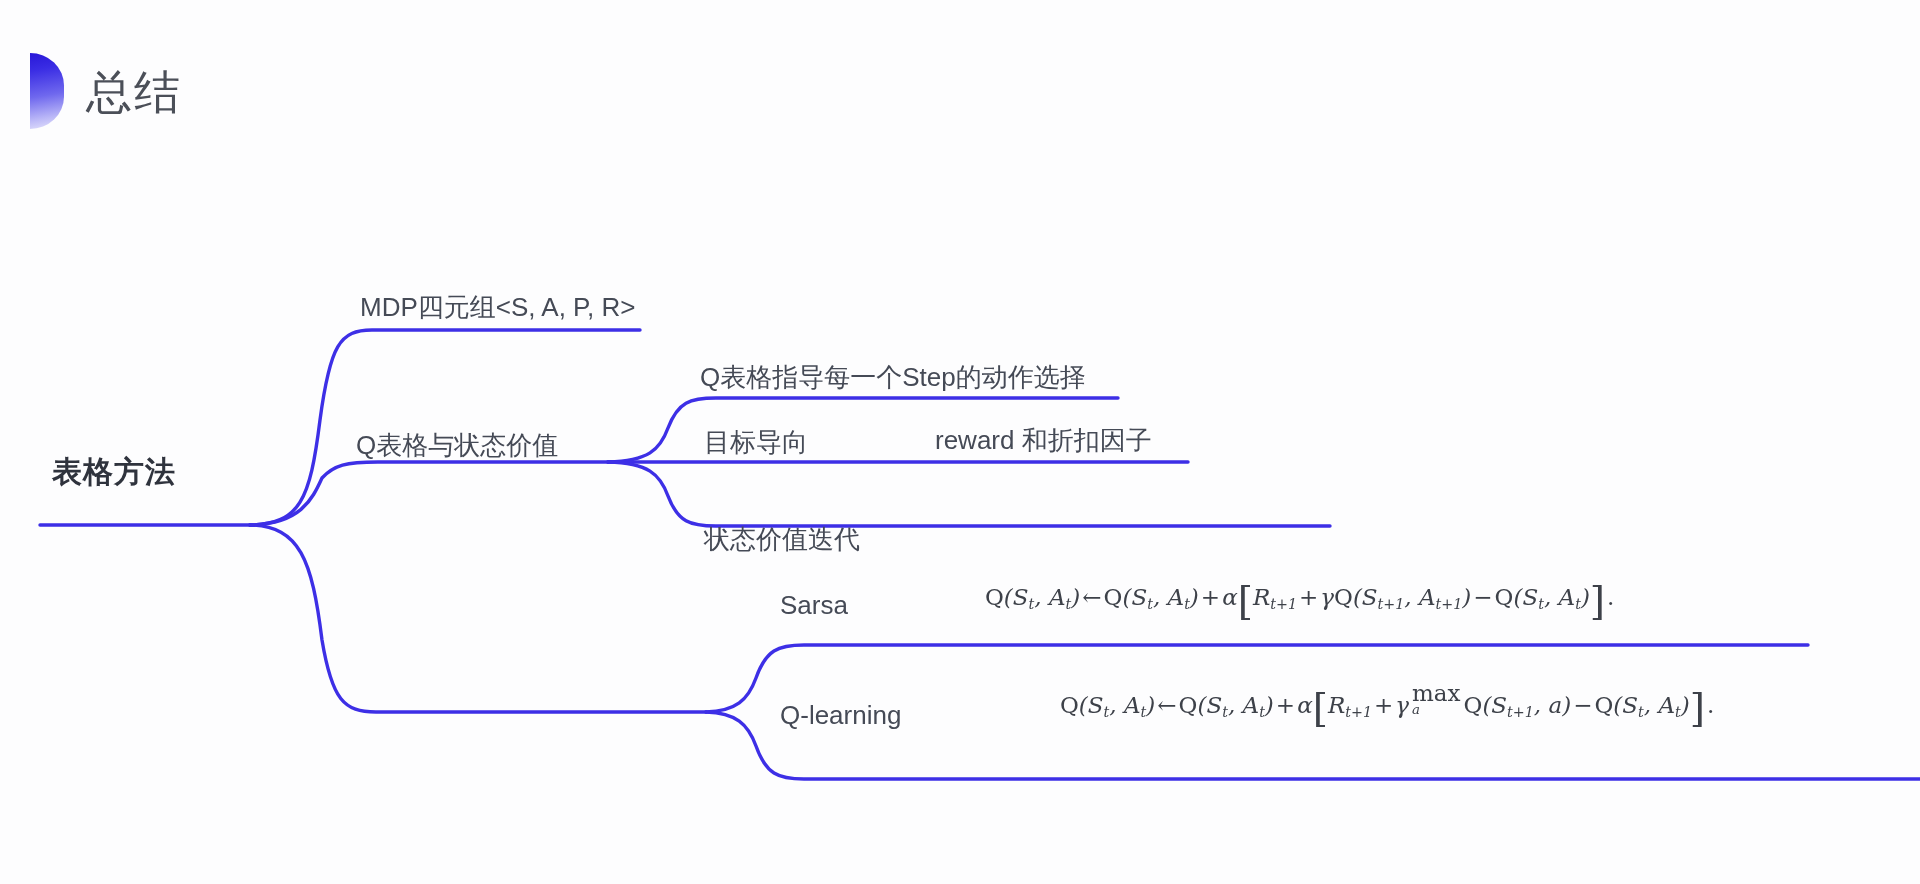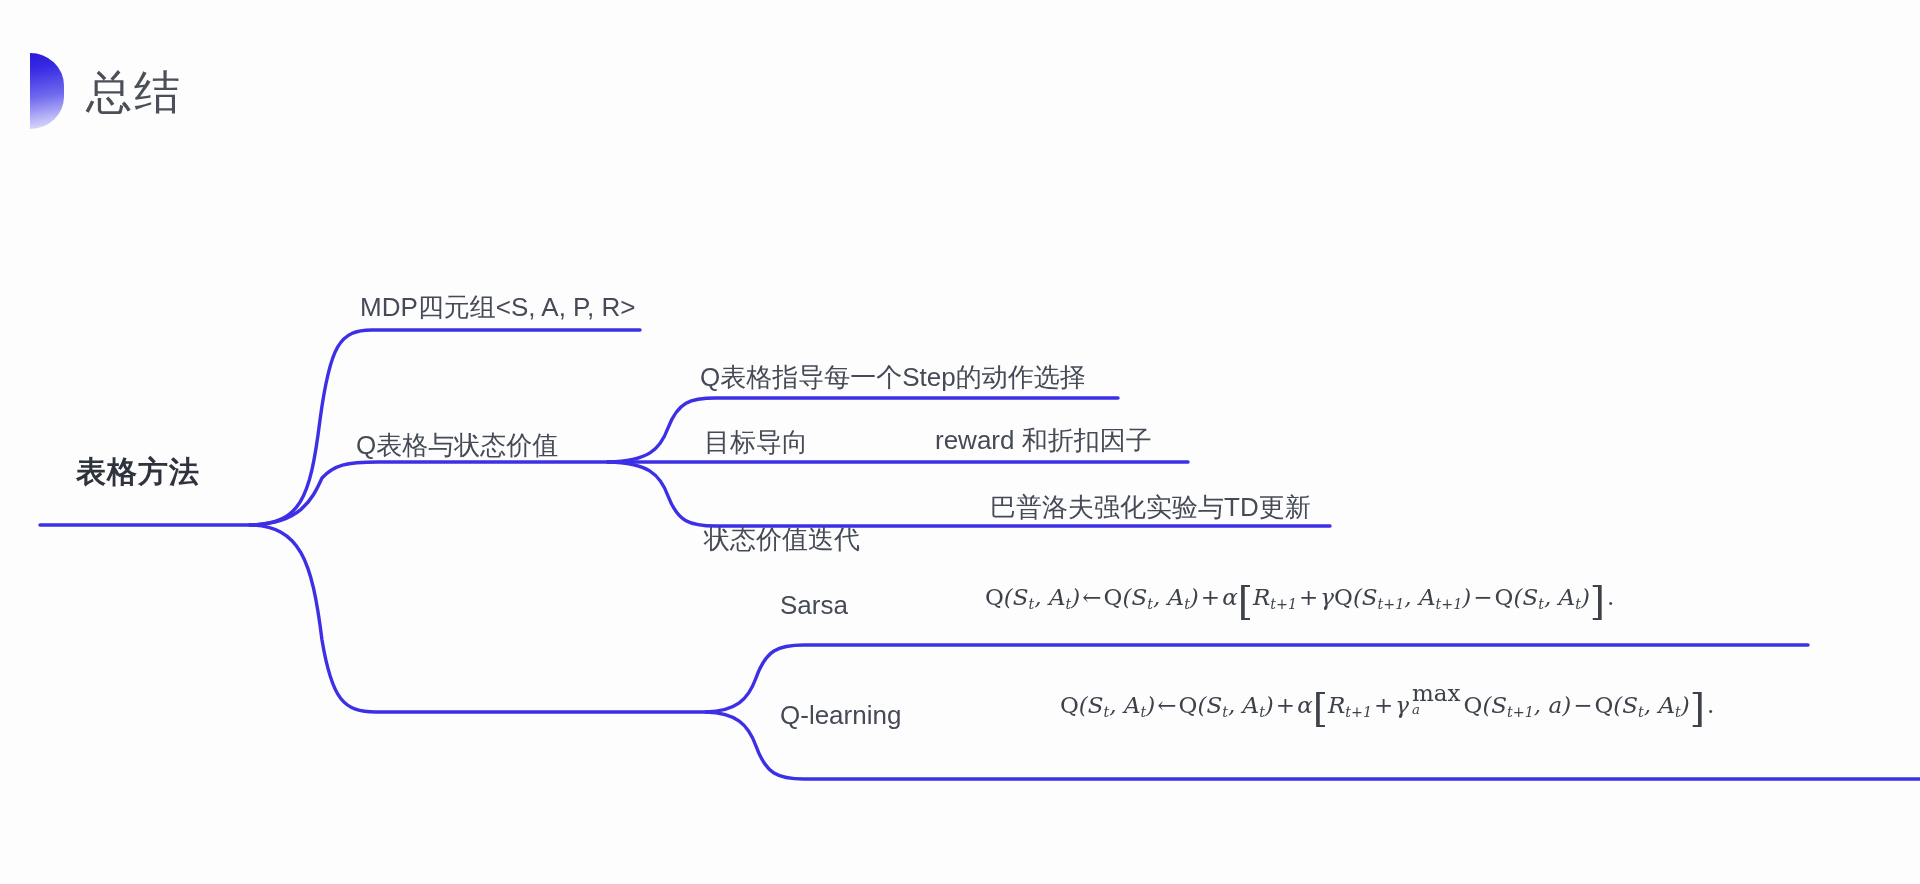--- a/index.html
+++ b/index.html
@@ -136,36 +136,35 @@
       <path d="M 608 462 L 660 462 L 1188 462"></path>
 
       <path d="M 608 462 C 648 463, 660 474, 668 496 C 678 522, 690 526, 716 526 L 1330 526"></path>
 
       <path d="M 706 712 C 736 711, 748 700, 756 678 C 766 650, 778 645, 804 645 L 1808 645"></path>
 
       <path d="M 706 712 C 736 713, 748 724, 756 746 C 766 774, 778 779, 804 779 L 1920 779"></path>
     </g>
   </svg>
 
-  <div class="node-label root" style="left:76px; top:455px;">表格方法</div>
+  <div class="node-label root" style="left:52px; top:455px;">表格方法</div>
 
   <div class="node-label level1" style="left:356px; top:428px;">Q表格与状态价值</div>
 
   <div class="node-label level1" style="left:360px; top:290px;">MDP四元组&lt;S, A, P, R&gt;</div>
 
 
   <div class="node-label level2" style="left:700px; top:360px;">Q表格指导每一个Step的动作选择</div>
 
   <div class="node-label level2" style="left:704px; top:425px;">目标导向</div>
 
   <div class="node-label level3" style="left:935px; top:423px;">reward 和折扣因子</div>
 
   <div class="node-label level2" style="left:704px; top:490px;margin-top:32px;">状态价值迭代</div>
 
-  <div class="node-label level3" style="left:990px; top:490px;">巴普洛夫强化实验与TD更新</div>
 
   <div class="node-label level2" style="left:780px; top:588px;text-align:right;">Sarsa</div>
 
   <div class="node-label level2" style="left:780px; top:698px;text-align:right;">Q-learning</div>
 
   <div class="formula" style="left:985px; top:580px;" title-source="mindmap.formulas.sarsa.plain">
     <span class="up">Q</span>(S<sub>t</sub>,&nbsp;A<sub>t</sub>)<span class="op">←</span><span class="up">Q</span>(S<sub>t</sub>,&nbsp;A<sub>t</sub>)<span class="op">+</span>α<span class="brk">[</span>R<sub>t+1</sub><span class="op">+</span>γ<span class="up">Q</span>(S<sub>t+1</sub>,&nbsp;A<sub>t+1</sub>)<span class="op">−</span><span class="up">Q</span>(S<sub>t</sub>,&nbsp;A<sub>t</sub>)<span class="brk">]</span><span class="op">.</span>
   </div>
 
   <div class="formula" style="left:1060px; top:682px;" title-source="mindmap.formulas.qlearning.plain">

